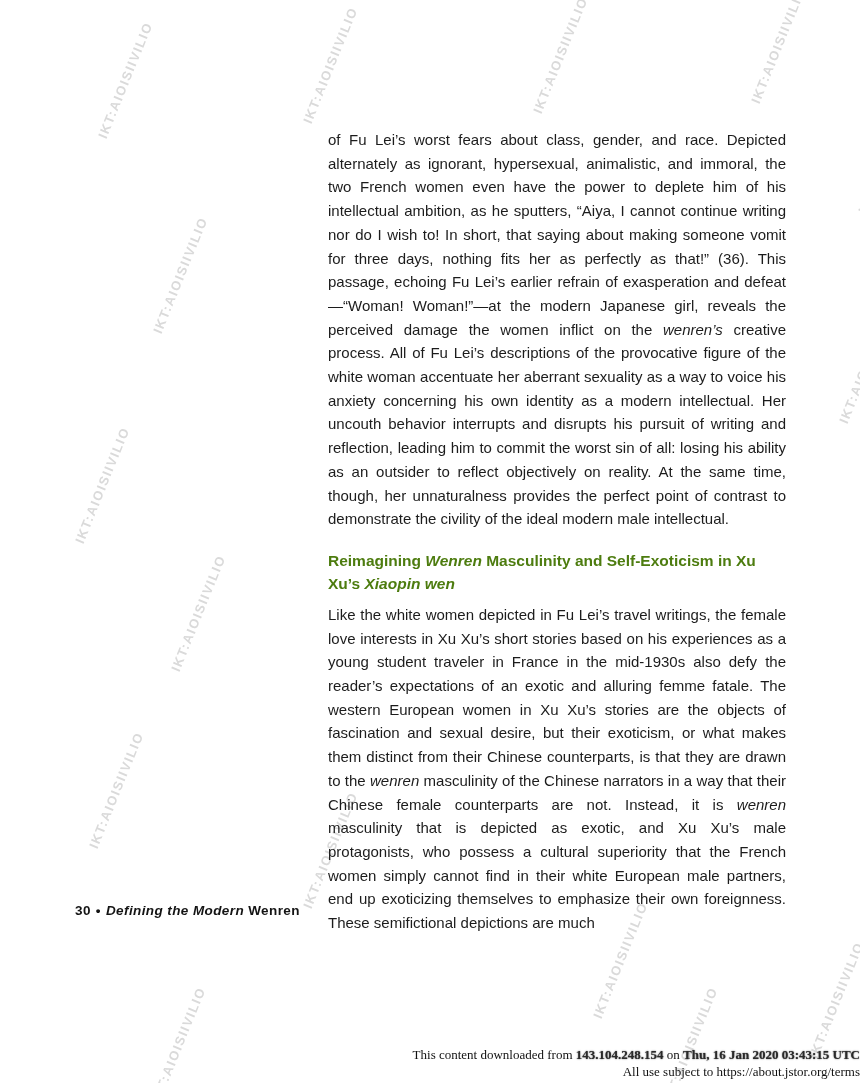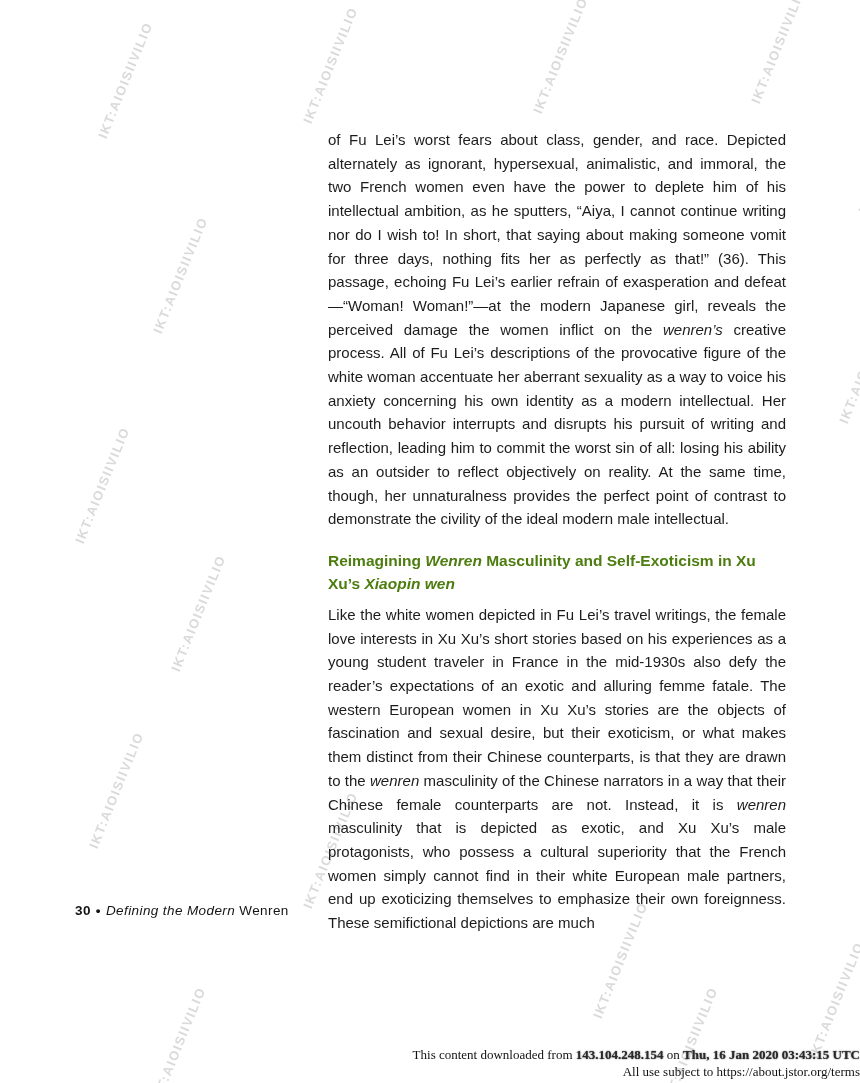--- a/index.html
+++ b/index.html
@@ -39,21 +39,21 @@
     color: #1c1c1c;
   }
   .section-heading {
     margin: 18px 0 8px 0;
     font-size: 15.5px;
     font-weight: bold;
     line-height: 23px;
     color: #4d7c0f;
   }
   .it { font-style: italic; margin-top: 12px; }
-  .bd { font-weight: normal; text-align: right; }
+  .bd { font-weight: bold; text-align: right; }
   .smudge {
     font-weight: bold;
     color: #2a2a2a;
     filter: blur(0.6px);
     text-shadow: 0 0 1.5px #444;
   }
   .running-footer {
     position: absolute;
     left: 75px;
     top: 903px;

